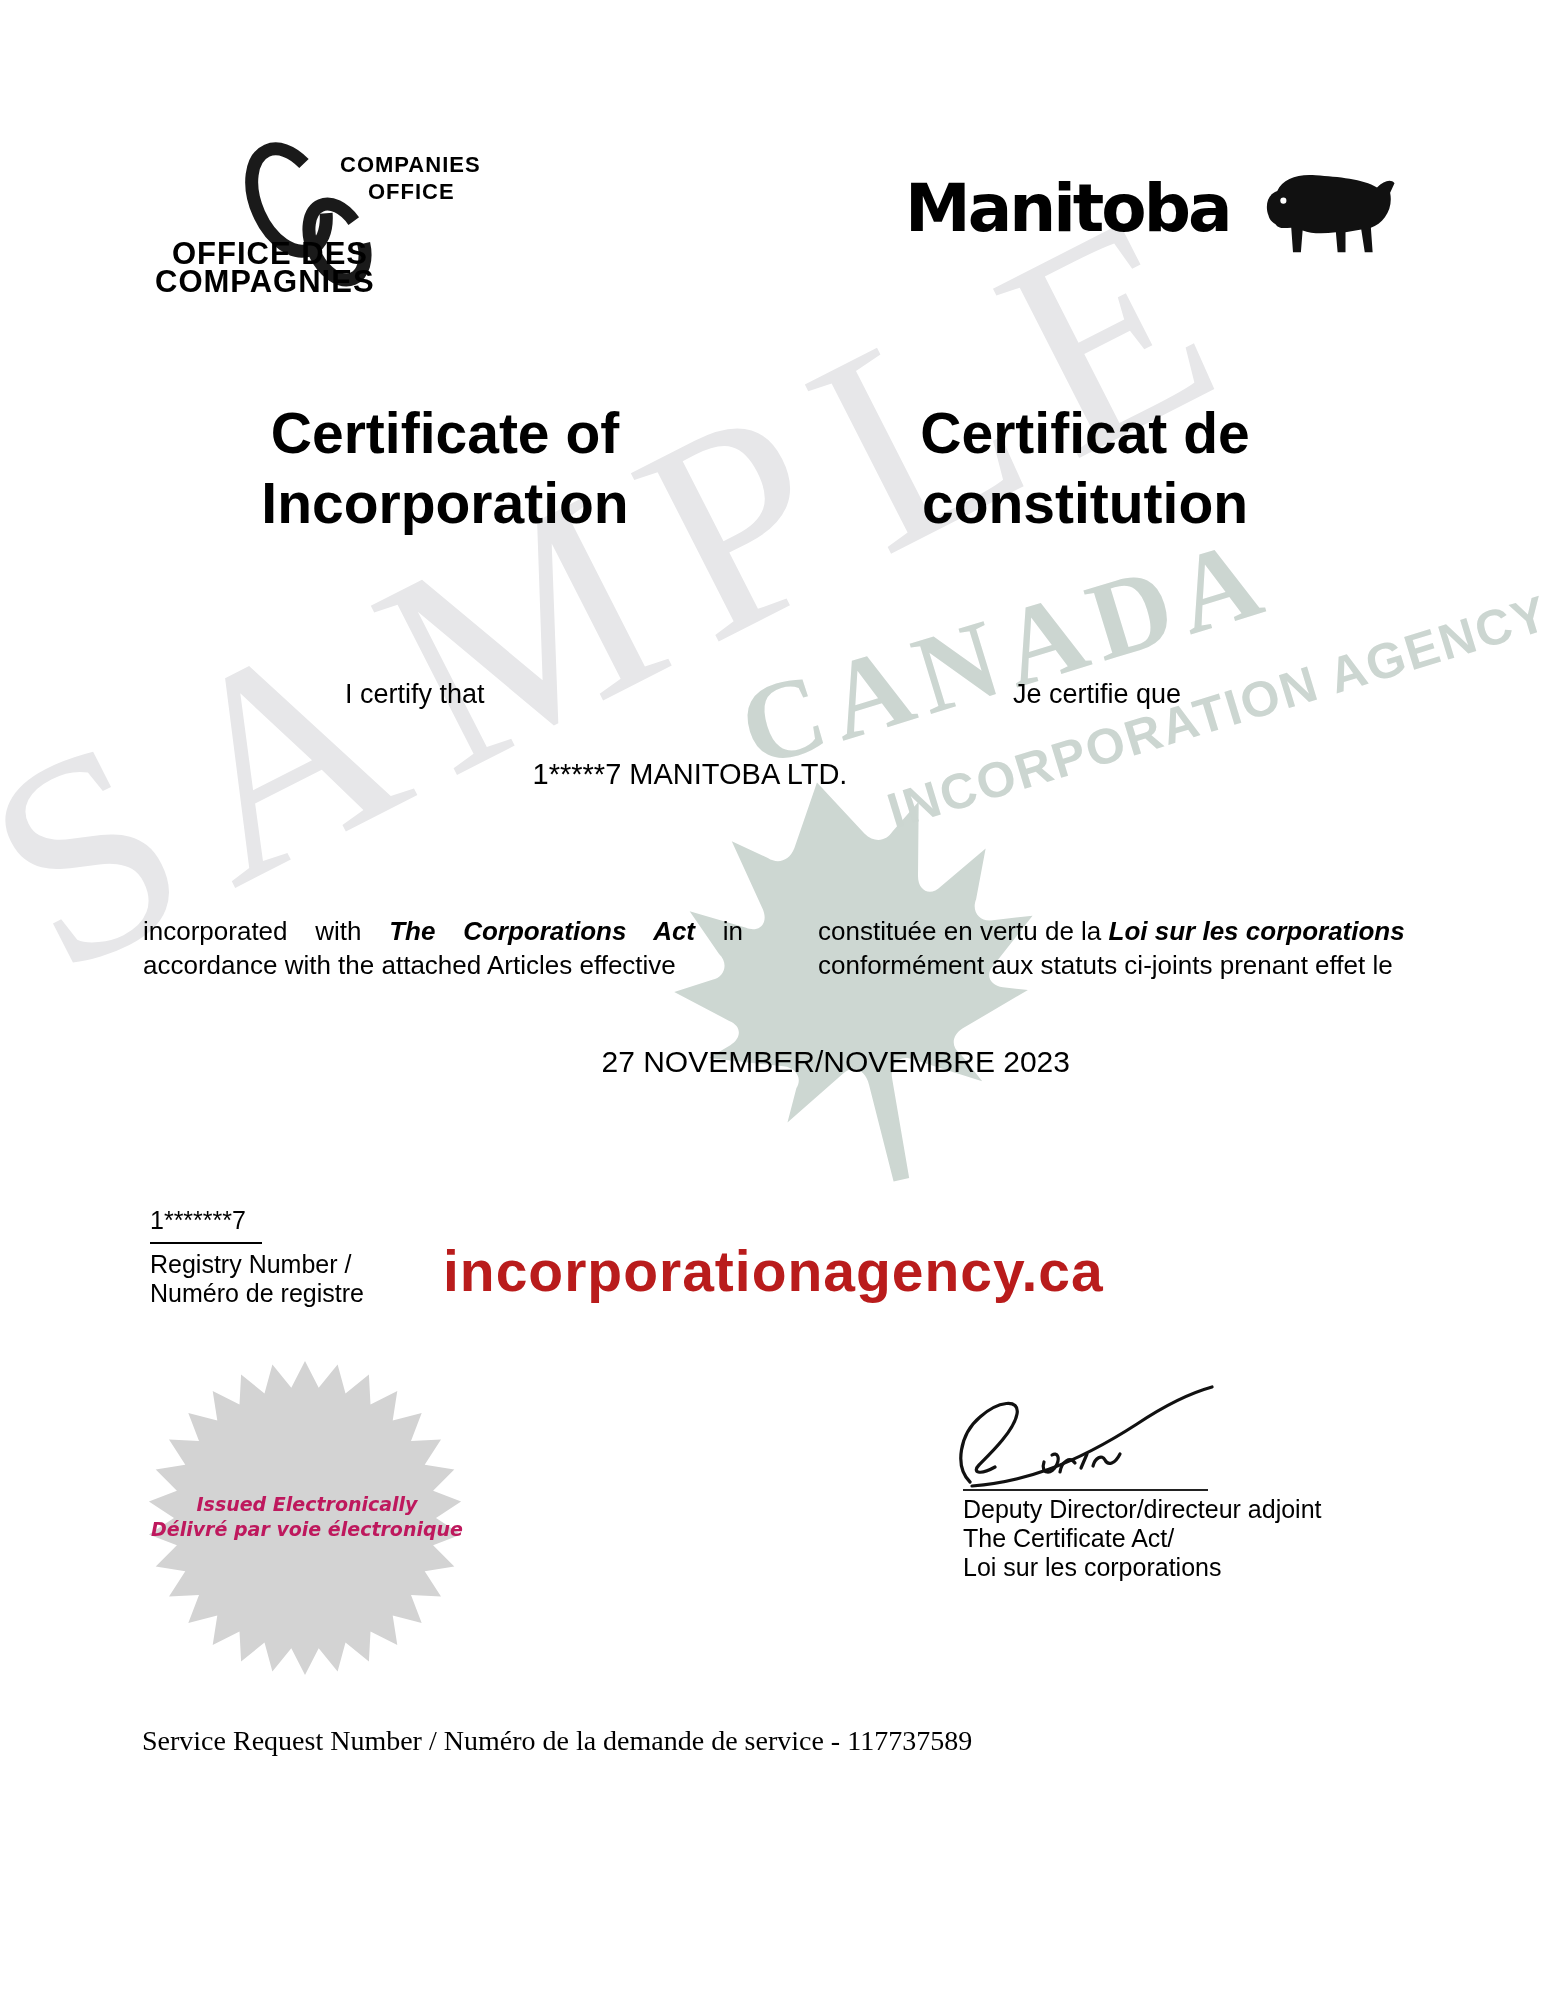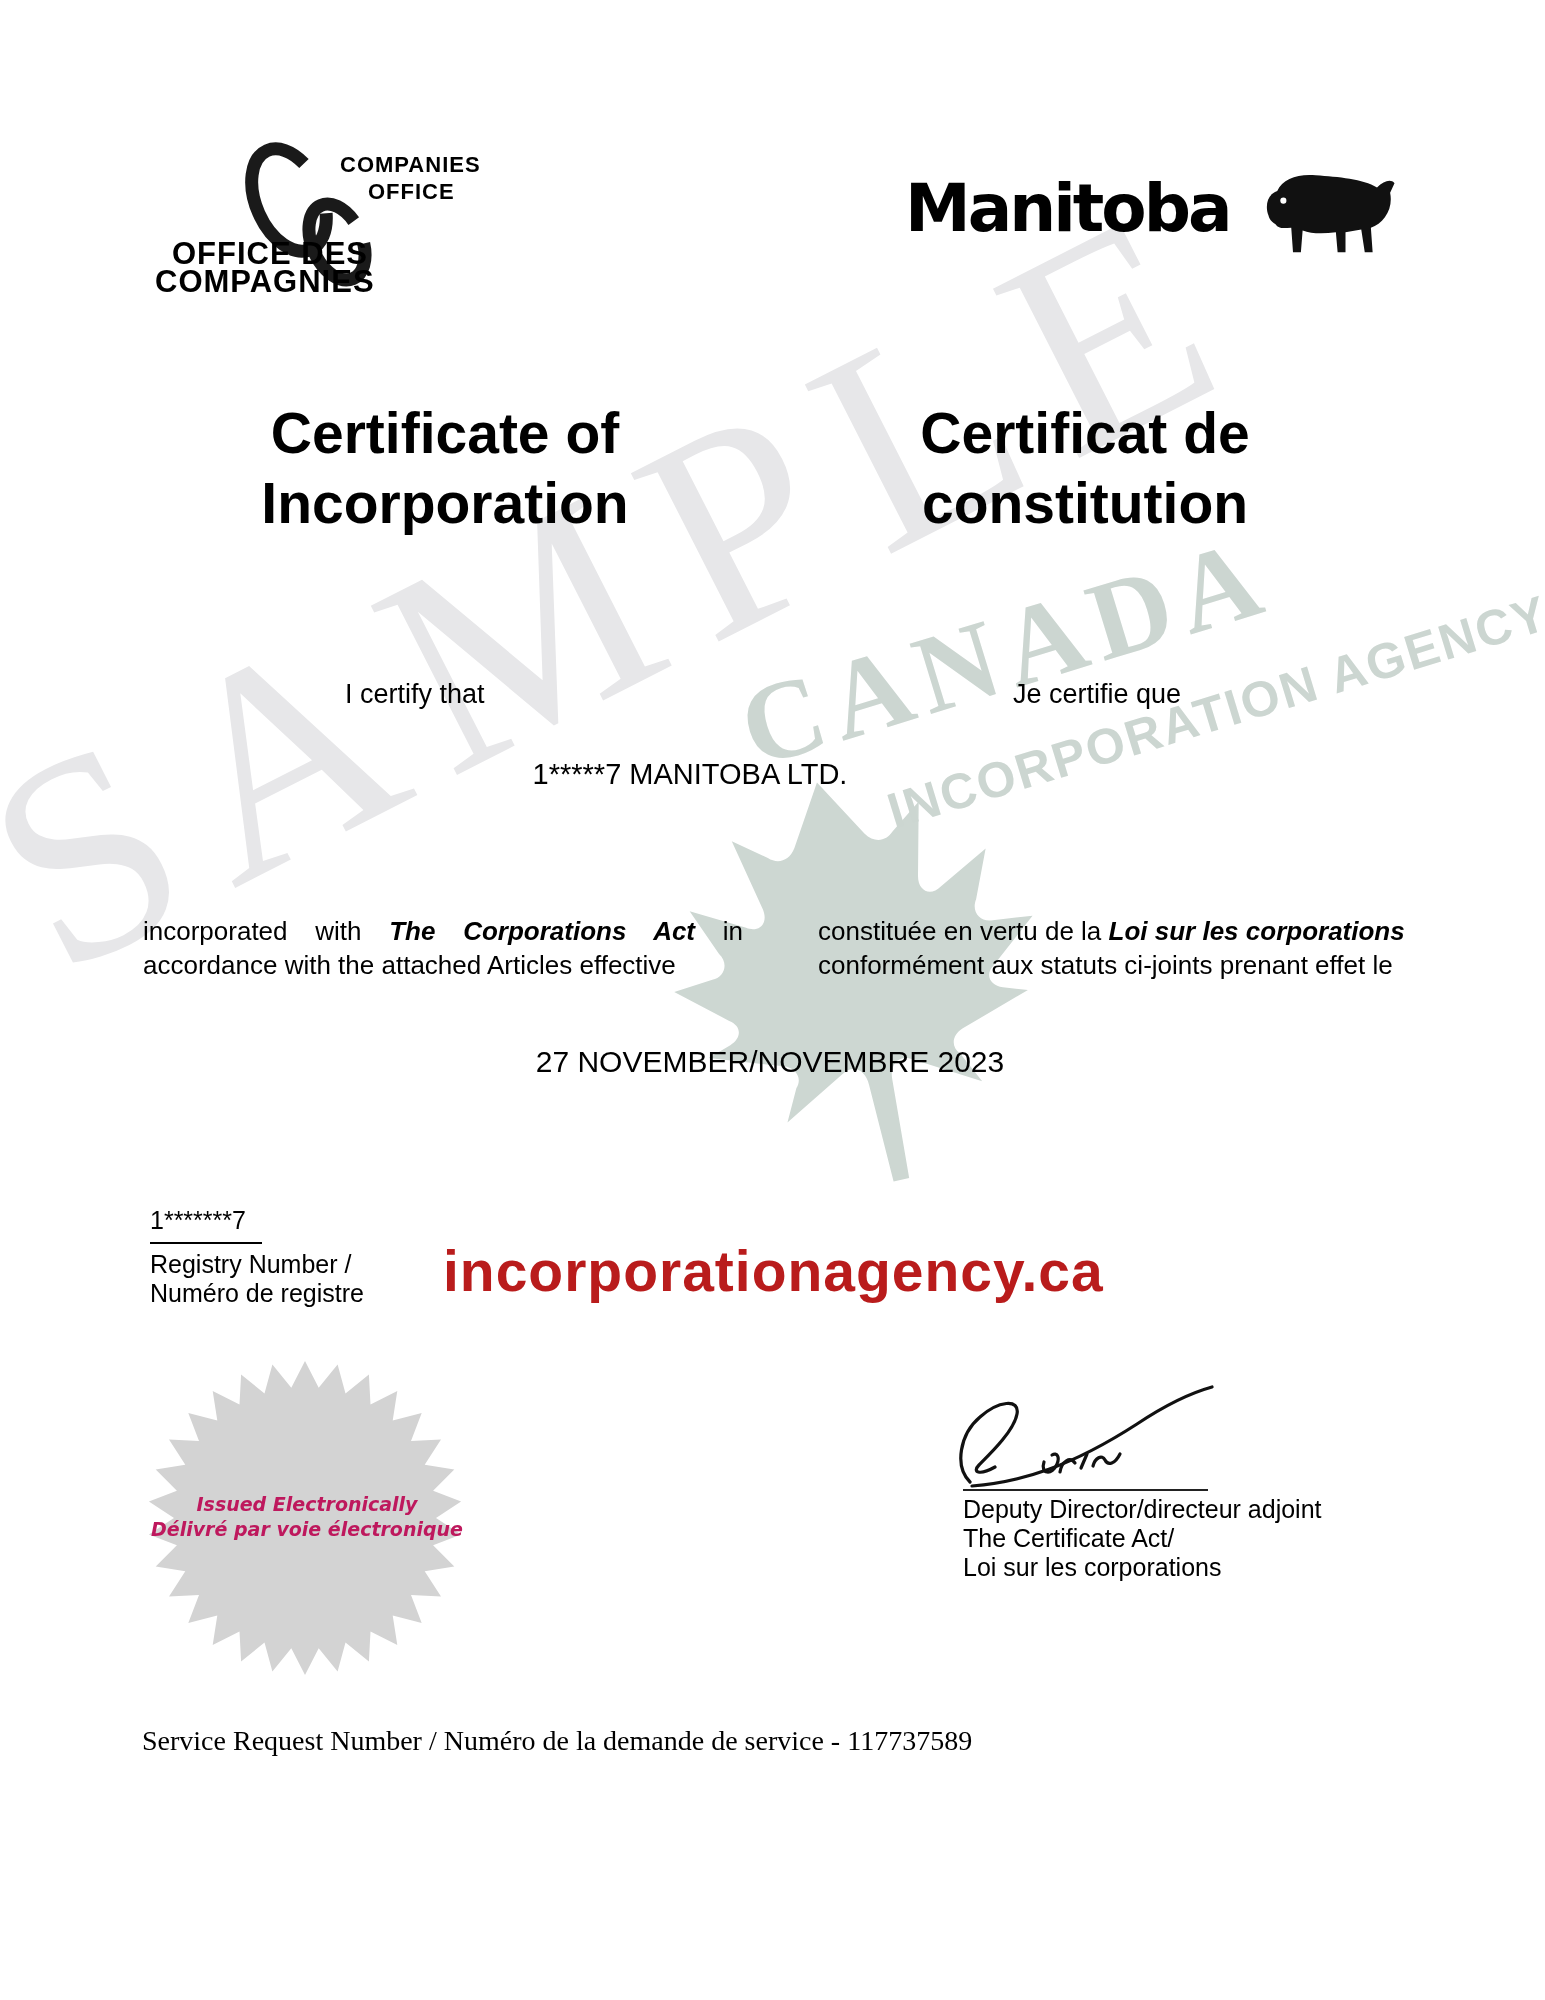--- a/index.html
+++ b/index.html
@@ -66,21 +66,21 @@
   #company{left:380px;top:758px;width:620px;text-align:center;
     font-size:29px;z-index:2;}
 
   
   .body-par{font-size:26px;line-height:34px;z-index:2;}
   #body-en{left:143px;top:914px;width:600px;text-align:justify;}
   #body-fr{left:818px;top:914px;width:592px;text-align:left;}
   .act{font-weight:bold;font-style:italic;}
 
   
-  #eff-date{left:470px;top:1045px;width:600px;text-align:center;
+  #eff-date{left:470px;top:1045px;width:600px;text-align:right;
     font-size:30px;z-index:2;}
 
   
   #registry{left:150px;top:1206px;font-size:25px;line-height:28px;z-index:2;}
   #reg-line{left:150px;top:1242px;width:112px;border-top:2px solid #000;z-index:2;}
   #reg-labels{left:150px;top:1250px;font-size:25px;line-height:29px;z-index:2;}
 
   
   #seal{left:145px;top:1358px;z-index:2;}
   #seal-text{left:142px;top:1492px;width:330px;text-align:center;z-index:3;

